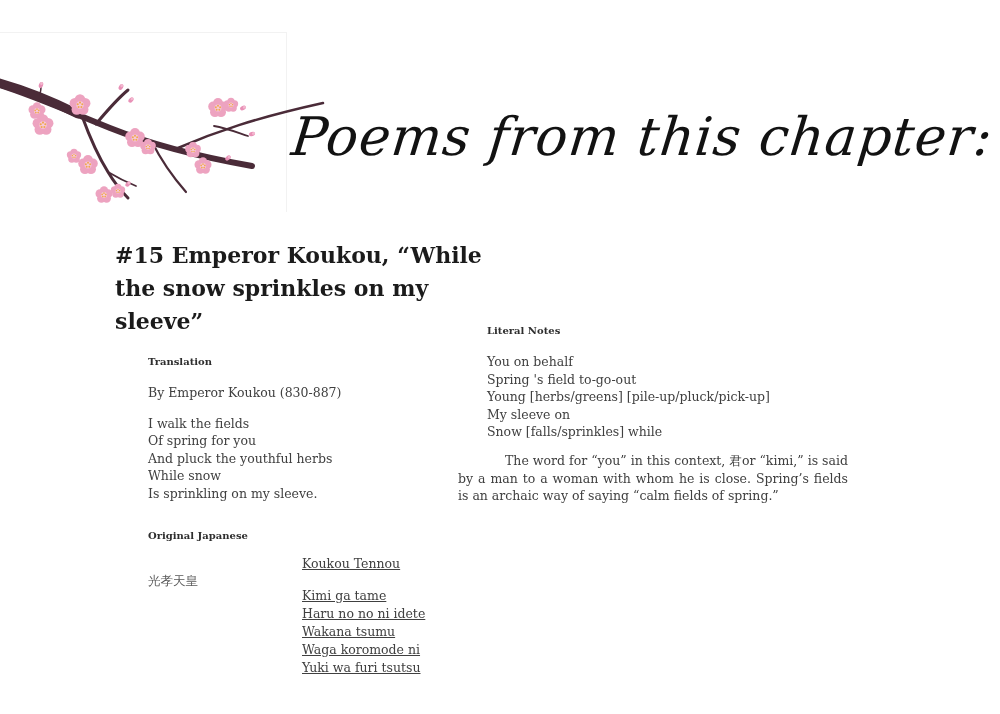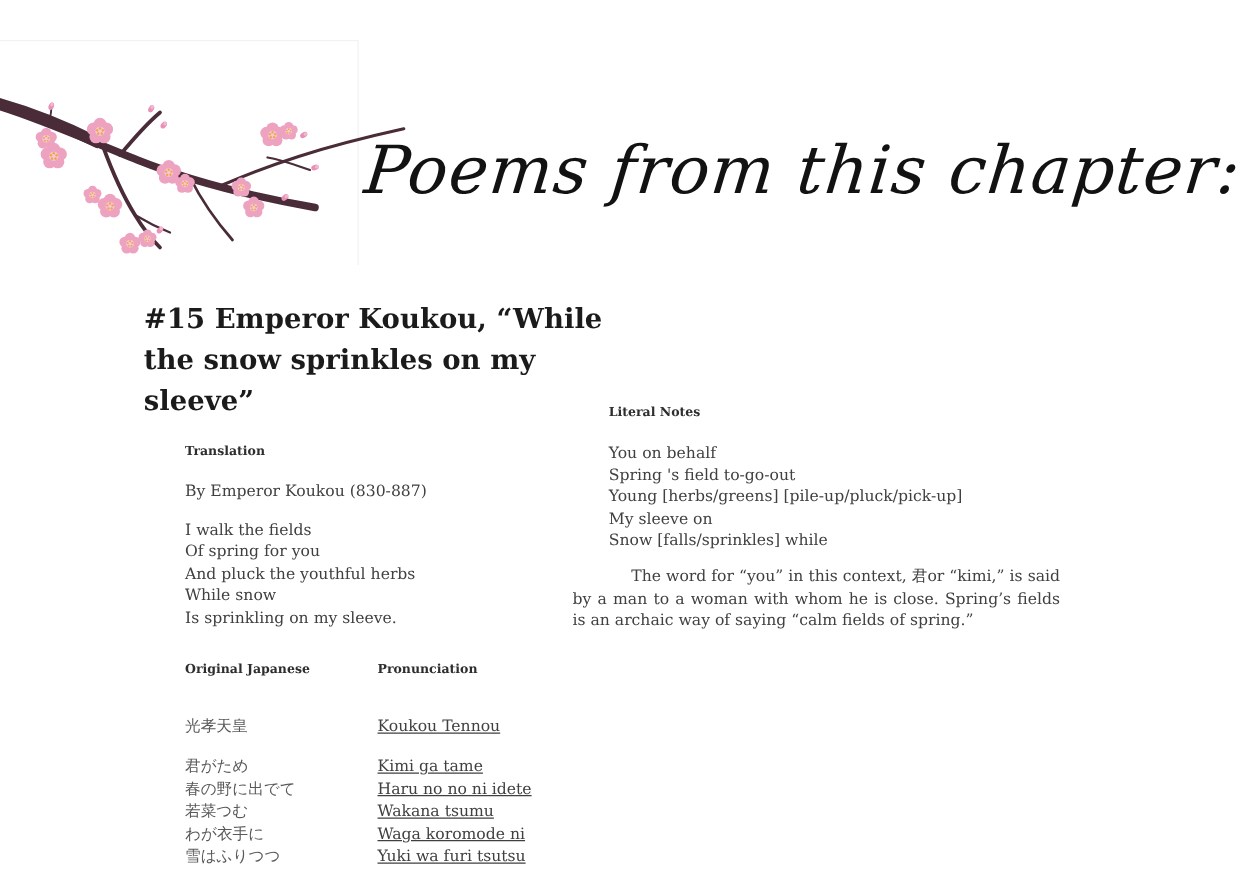--- a/index.html
+++ b/index.html
@@ -142,31 +142,23 @@
       <div>My sleeve on</div>
       <div>Snow [falls/sprinkles] while</div>
     </div>
   </section>
 
   <p class="note-paragraph body-text">The word for “you” in this context, 君or “kimi,” is said by a man to a woman with whom he is close. Spring’s fields is an archaic way of saying “calm fields of spring.”</p>
 
   <section class="jp-col">
     <div class="sec-head">Original Japanese</div>
     <div class="jp-text row-title">光孝天皇</div>
-    <div class="jp-text row-block">
-      <div>君がため</div>
-      <div>春の野に出でて</div>
-      <div>若菜つむ</div>
-      <div>わが衣手に</div>
-      <div>雪はふりつつ</div>
-    </div>
   </section>
 
   <section class="pron-col">
-    <div class="sec-head">Pronunciation</div>
     <div class="pron-text row-title">Koukou Tennou</div>
     <div class="pron-text row-block">
       <div>Kimi ga tame</div>
       <div>Haru no no ni idete</div>
       <div>Wakana tsumu</div>
       <div>Waga koromode ni</div>
       <div>Yuki wa furi tsutsu</div>
     </div>
   </section>
 

